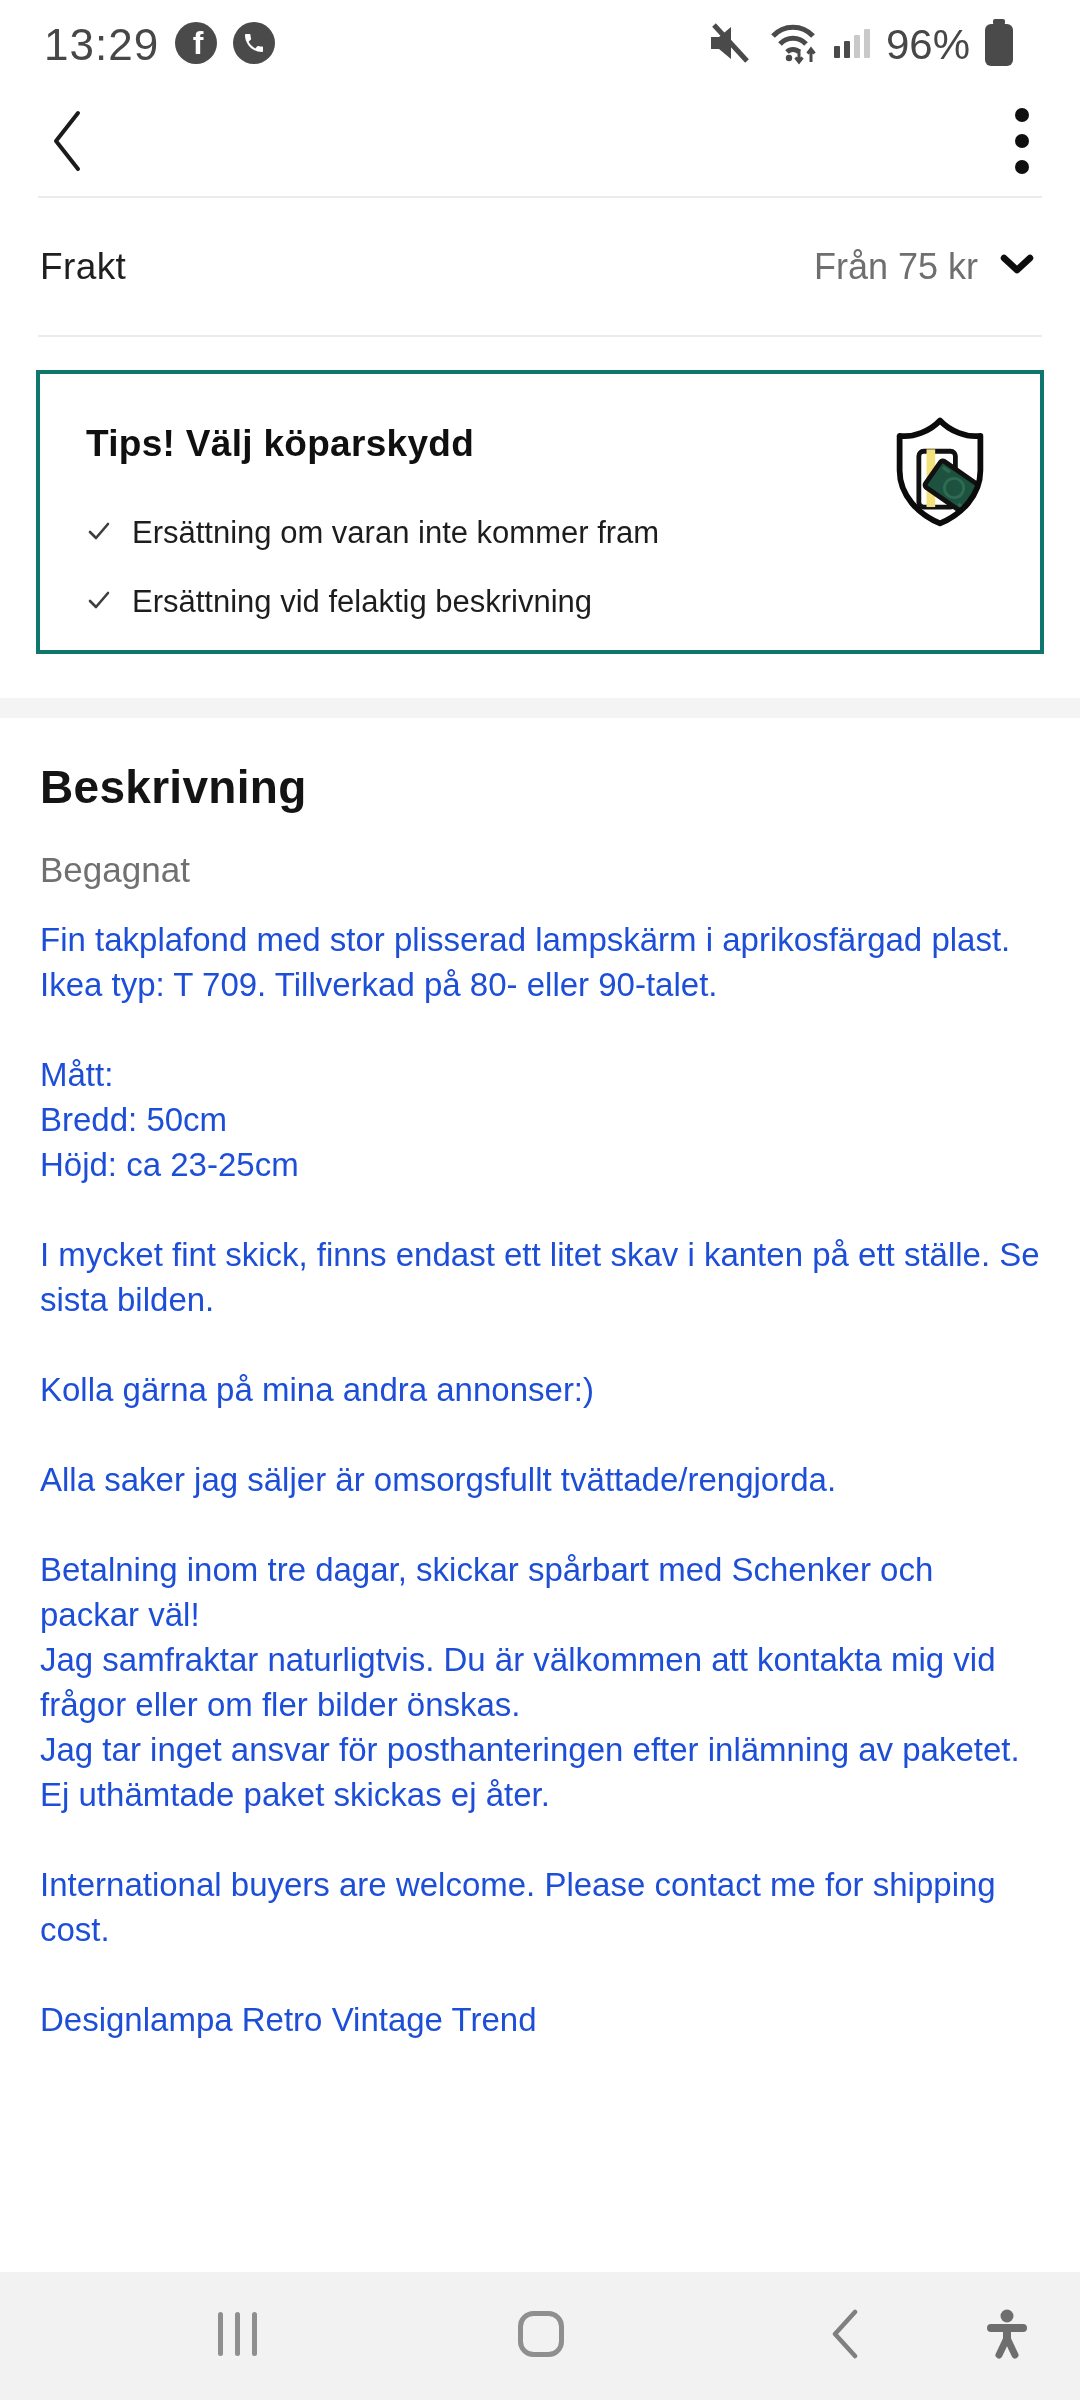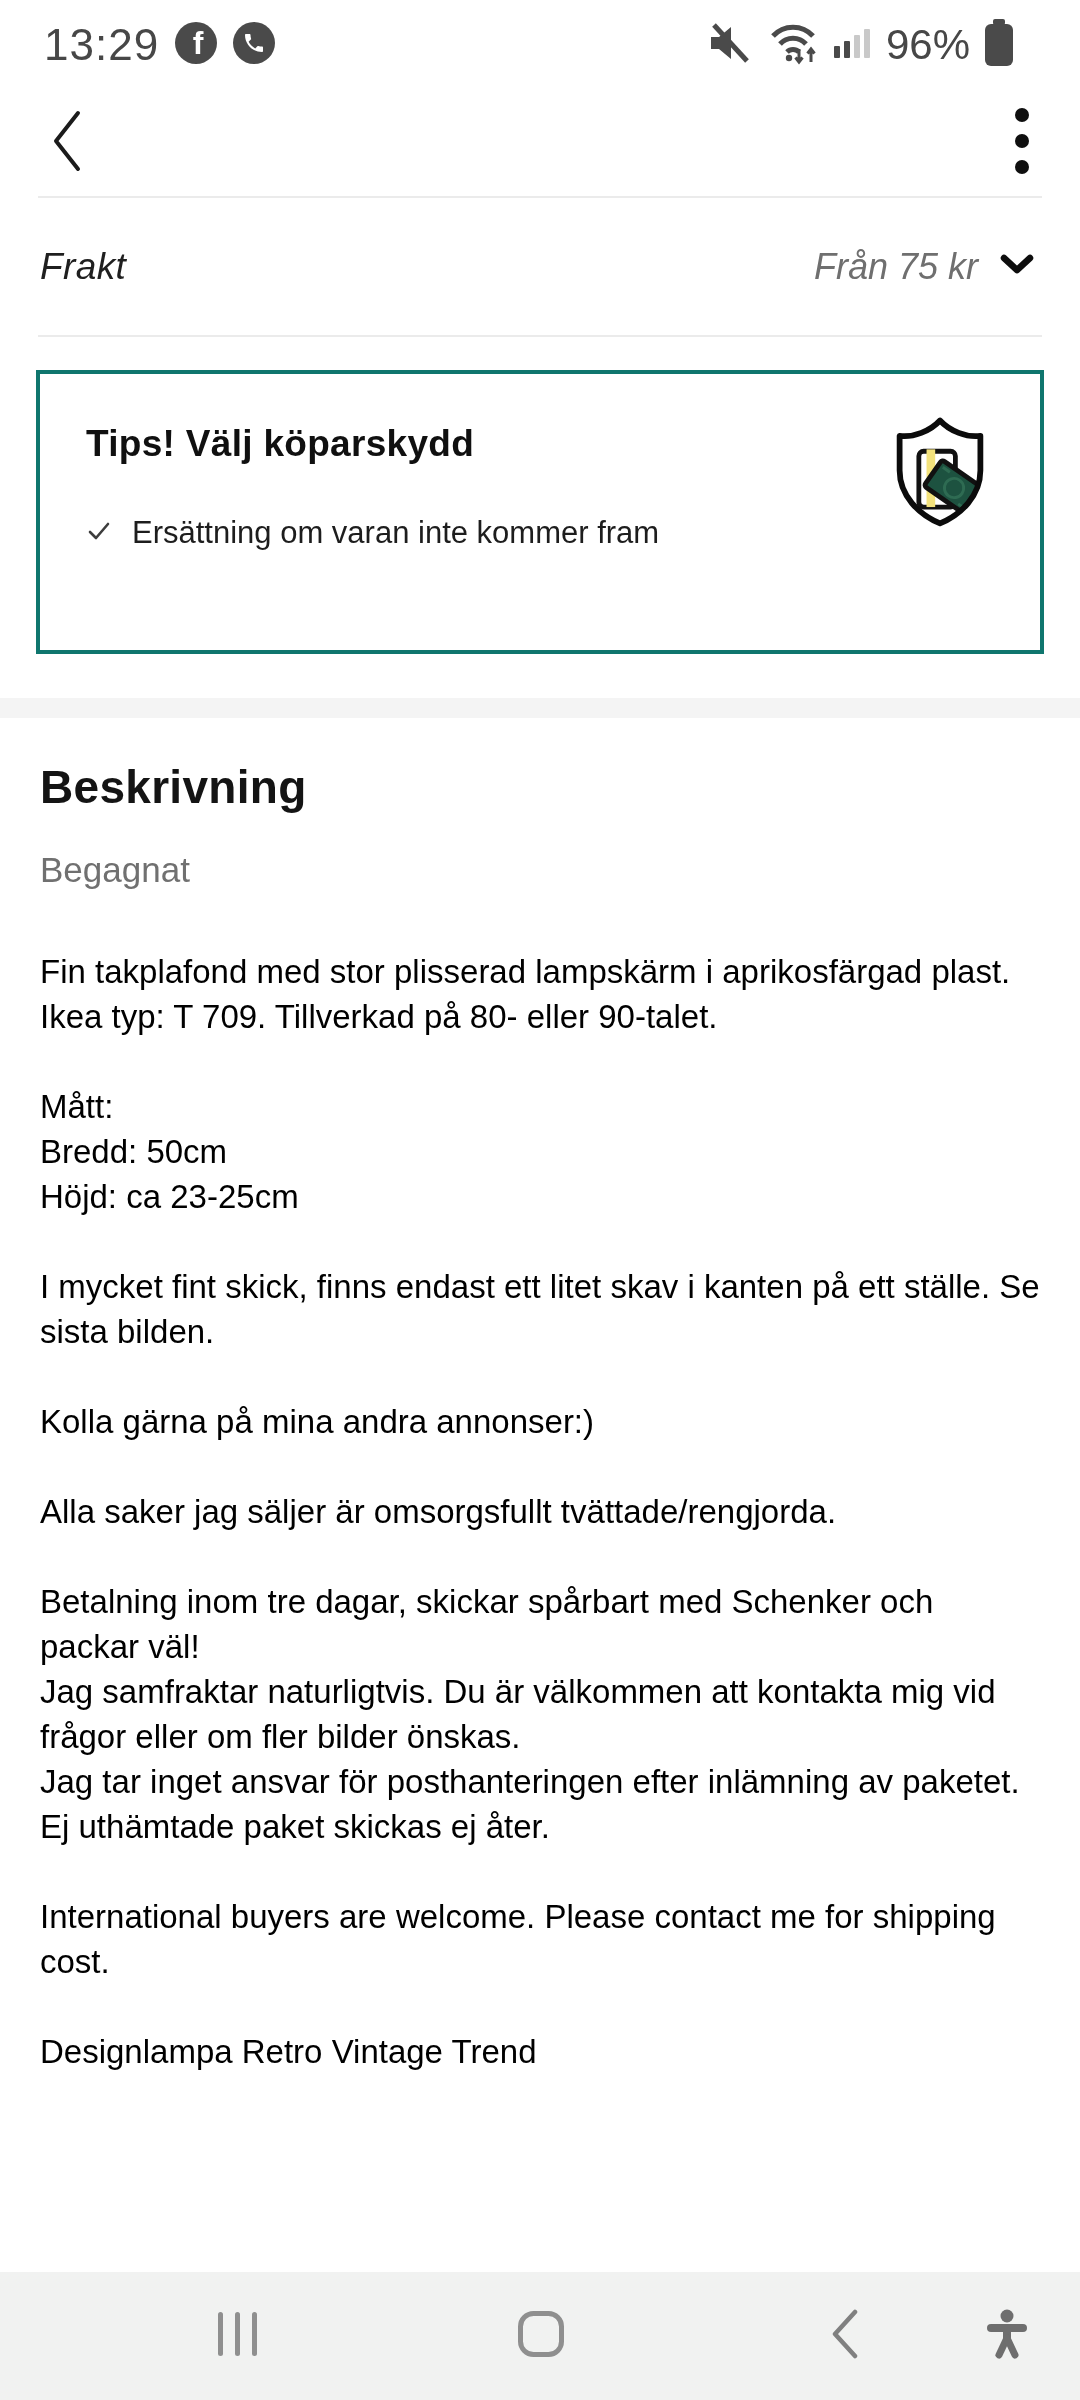--- a/index.html
+++ b/index.html
@@ -15,21 +15,21 @@
   .sb-time { font-size:44px; color:#474747; letter-spacing:1px; }
   .sb-pct { font-size:42px; color:#474747; }
 
   
   .toolbar { height:106px; display:flex; align-items:center; justify-content:space-between;
              padding:0 50px 0 52px; }
   .divider { height:2px; background:#ebebeb; margin:0 38px; }
 
   
   .info-row { height:137px; display:flex; align-items:center; justify-content:space-between;
-              padding:0 46px 0 40px; background:#fff;font-style:italic; }
+              padding:0 46px 0 40px; background:#fff; }
   .info-row.second { height:143px; }
   .row-label { font-size:37px; color:#1f1f1f; letter-spacing:0.4px; }
   .row-right { display:flex; align-items:center; gap:22px; }
   .row-value { font-size:36px; color:#6f6f6f; }
 
   
   .tips-card { position:relative; margin:33px 36px 0; height:284px;
                border:4px solid #0f766e; background:#fff; padding:48px 46px 0; }
   .tips-title { font-size:37px; font-weight:700; color:#101010; line-height:44px; letter-spacing:0.3px; }
   .tips-item { display:flex; align-items:center; gap:20px; height:36px; }
@@ -38,21 +38,21 @@
   .tips-text { font-size:31px; color:#1d1d1d; }
   .tips-shield { position:absolute; top:38px; right:50px; }
 
   .section-band { height:20px; background:#f4f4f4; margin-top:44px; }
 
   
   .description { padding:0 40px; }
   .desc-heading { margin-top:42px; font-size:46px; line-height:54px; font-weight:700;
                   color:#141414; letter-spacing:0.3px; }
   .desc-condition { margin-top:34px; font-size:35px; line-height:44px; color:#707070; }
-  .desc-body { margin-top:57px; font-size:33px; line-height:45px; color:#000000;
+  .desc-body { margin-top:25px; font-size:33px; line-height:45px; color:#1d4ed8;
                white-space:pre-line; }
 
   
   .nav-bar { position:absolute; left:0; right:0; bottom:0; height:128px; background:#f1f2f1; }
   .nav-btn { position:absolute; top:50%; transform:translateY(-50%); }
   .nav-recents { left:218px; }
   .nav-home { left:518px; }
   .nav-back { left:831px; }
   .nav-access { left:986px; }
 </style>
@@ -146,20 +146,28 @@
 
   <div class="tips-card">
     <div class="tips-title">Tips! Välj köparskydd</div>
     <div class="tips-item">
       <span>
         <svg width="26" height="26" viewBox="0 0 26 26">
           <polyline points="4,14 10,20 22,6" stroke="#3d3d3d" stroke-width="2.6" fill="none" stroke-linecap="round" stroke-linejoin="round"></polyline>
         </svg>
       </span>
       <span class="tips-text">Ersättning om varan inte kommer fram</span>
+    </div>
+    <div class="tips-item">
+      <span>
+        <svg width="26" height="26" viewBox="0 0 26 26">
+          <polyline points="4,14 10,20 22,6" stroke="#3d3d3d" stroke-width="2.6" fill="none" stroke-linecap="round" stroke-linejoin="round"></polyline>
+        </svg>
+      </span>
+      <span class="tips-text">Ersättning vid felaktig beskrivning</span>
     </div>
     <span class="tips-shield">
       <svg width="100" height="117" viewBox="0 0 104 120">
         <defs>
           <clipPath id="shieldClip">
             <path d="M52 8 C42 19 24 26 10 24 L10 60 C10 86 30 106 52 115 C74 106 94 86 94 60 L94 24 C80 26 62 19 52 8 Z"></path>
           </clipPath>
         </defs>
         <g clip-path="url(#shieldClip)">
           <rect x="30" y="40" width="38" height="58" rx="5" fill="#ffffff" stroke="#111111" stroke-width="5"></rect>

